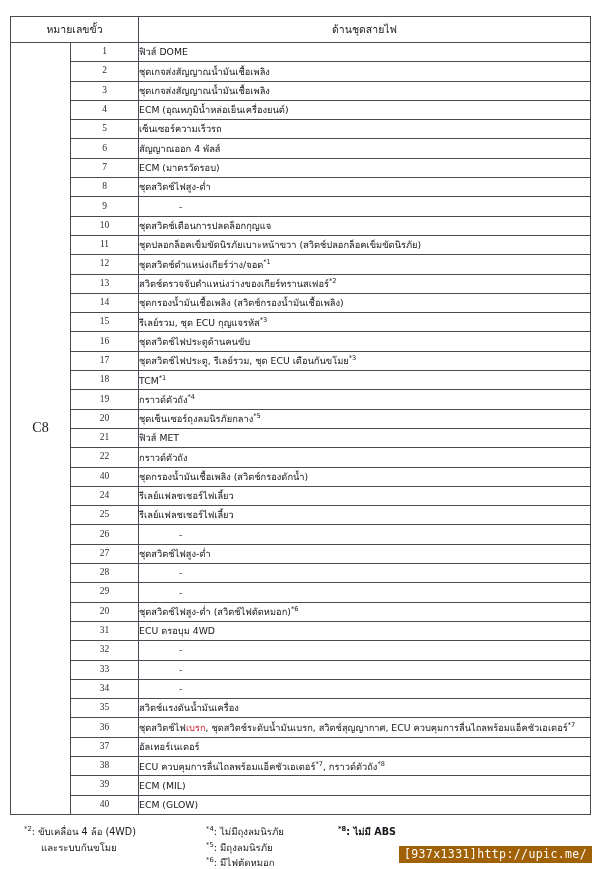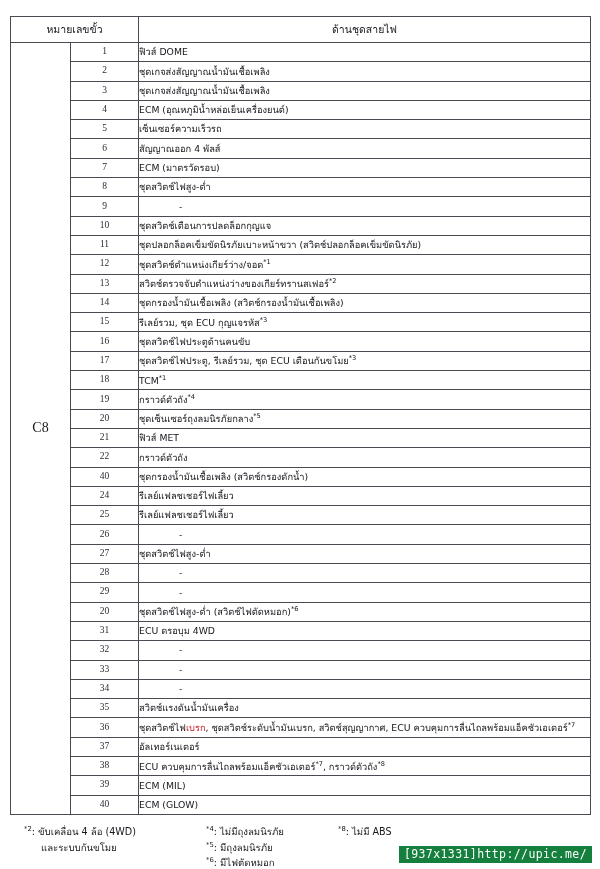--- a/index.html
+++ b/index.html
@@ -99,21 +99,21 @@
     padding-left: 14px;
     display: flex;
     align-items: flex-start;
   }
   .legend-col {
     display: flex;
     flex-direction: column;
   }
   .legend-col.col1 { width: 182px; }
   .legend-col.col2 { width: 132px; }
-  .legend-col.col3 { width: 150px; }
+  .legend-col.col3 { width: 150px; font-weight: bold; }
 
   .legend-item {
     font-size: 9.6px;
     line-height: 1.62;
     color: #16161c;
     white-space: nowrap;
   }
   .legend-item .mk {
     font-size: 6.8px;
     vertical-align: super;
@@ -124,21 +124,21 @@
     padding-left: 17px;
     color: #16161c;
     white-space: nowrap;
   }
 
   
   .watermark {
     position: absolute;
     right: 8px;
     bottom: 6px;
-    background: #15803d;
+    background: #a16207;
     color: #ffffff;
     font-family: "DejaVu Sans Mono", "Liberation Mono", monospace;
     font-size: 11.5px;
     letter-spacing: 0.4px;
     padding: 2px 5px 3px 5px;
     line-height: 1.05;
     white-space: nowrap;
   }
 </style>
 </head>

